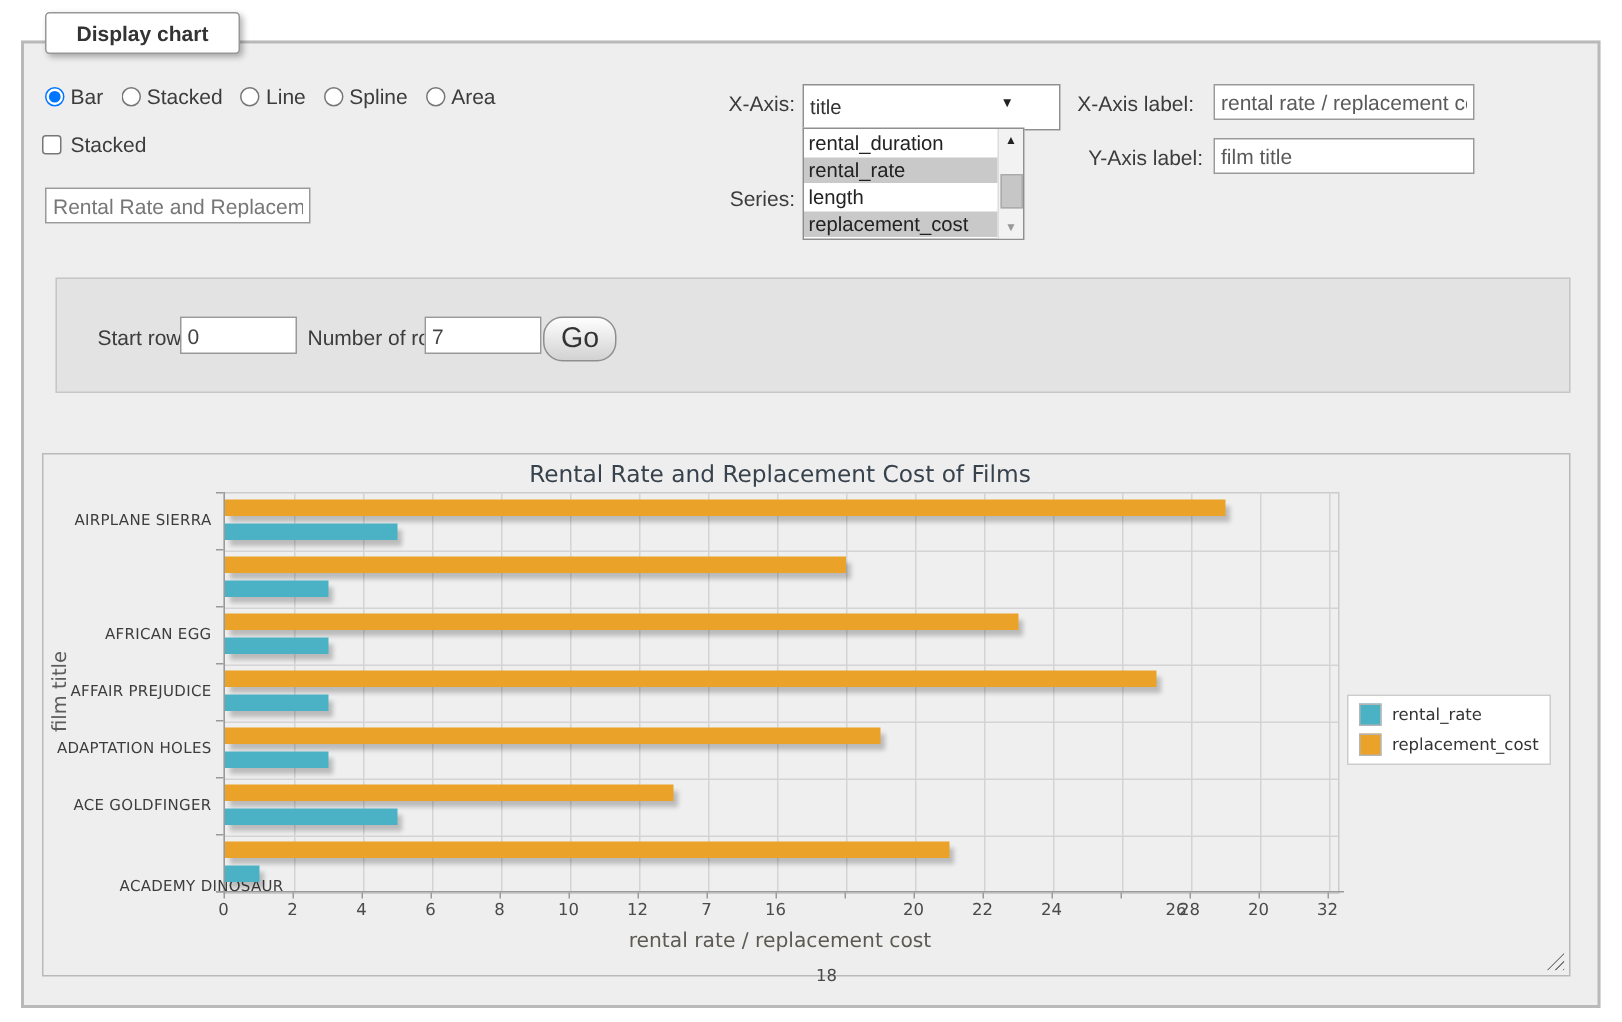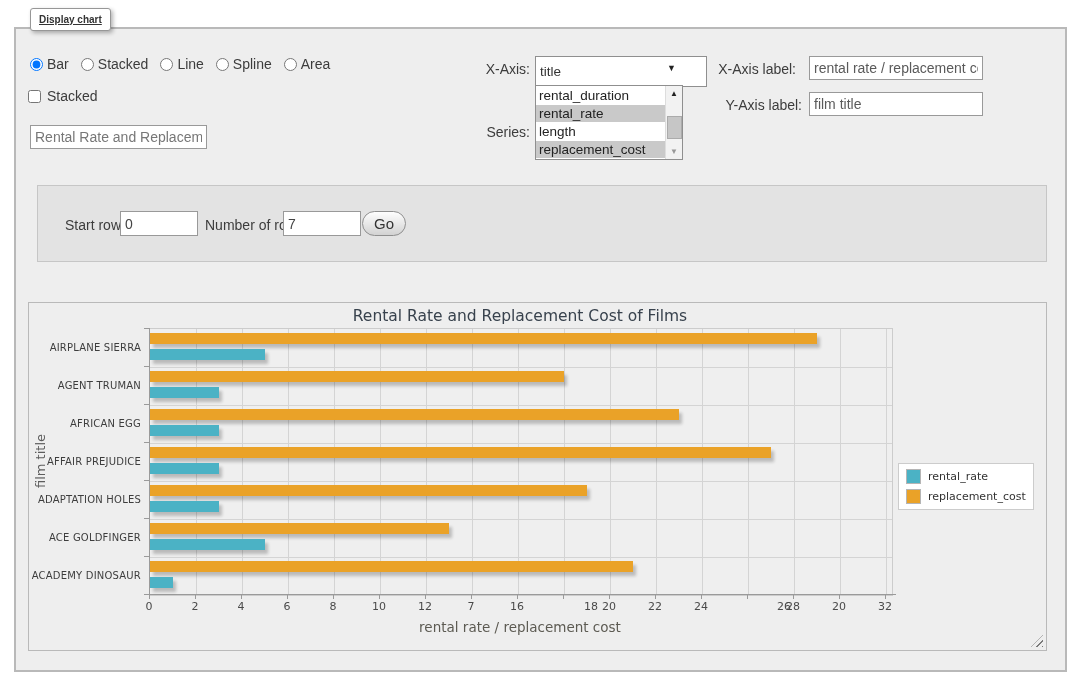--- a/index.html
+++ b/index.html
@@ -4,22 +4,22 @@
 <style>
   * { margin:0; padding:0; box-sizing:content-box; }
   html,body { width:1081px; height:681px; background:#fff; overflow:hidden;
     font-family:"Liberation Sans", sans-serif; }
   .abs { position:absolute; }
 
   
   #fieldset { left:14px; top:27px; width:1049px; height:641px; background:#eeeeee;
     border:2px solid #b9b9b9; }
   #legendbox { left:30px; top:8px; background:#fff; border:1px solid #979797; border-radius:3px;
-    padding:5px 8px; font-weight:bold; font-size:10px; color:#333;
-    box-shadow:2px 2px 4px rgba(0,0,0,.3); z-index:6;text-decoration:underline; }
+    padding:5px 20px; font-weight:bold; font-size:14px; color:#333;
+    box-shadow:2px 2px 4px rgba(0,0,0,.3); z-index:6; }
 
   
   .lbl { font-size:14px; color:#3c3c3c; white-space:nowrap; }
   input[type=text] { border:1px solid #999; background:#fff; font-size:14px; color:#5a5a5a;
     padding:2px 4px; font-family:"Liberation Sans",sans-serif; }
 
   #radioRow { left:30px; top:56px; display:flex; align-items:center; gap:12px; }
   #radioRow label { display:flex; align-items:center; gap:4px; font-size:14px; color:#3c3c3c; }
   #stackedRow { left:28px; top:88px; display:flex; align-items:center; gap:6px; }
   #titleInput { left:30px; top:125px; width:167px; height:18px; color:#777; }
@@ -49,21 +49,21 @@
   #xlabLbl { left:706px; top:61px; width:90px; text-align:right; }
   #xlabInput { left:809px; top:56px; width:164px; height:18px; }
   #ylabLbl { left:712px; top:97px; width:90px; text-align:right; }
   #ylabInput { left:809px; top:92px; width:164px; height:18px; }
 
   
   #rowsBox { left:37px; top:185px; width:1008px; height:75px; background:#e3e3e3;
     border:1px solid #c6c6c6; }
   #startRowLbl { left:65px; top:217px; } #startRowInput { left:120px; top:211px; width:68px; height:19px; color:#444; }
   #numRowsLbl { left:205px; top:217px; } #numRowsInput { left:283px; top:211px; width:68px; height:19px; color:#444; }
-  #goBtn { left:362px; top:211px; padding:3px 11px; font-size:15px; color:#333;
+  #goBtn { left:362px; top:211px; padding:3px 11px; font-size:19px; color:#333;
     border:1px solid #8f8f8f; border-radius:13px; background:linear-gradient(#fefefe,#d2d2d2);
     cursor:pointer; font-family:"Liberation Sans",sans-serif; }
 
   
   #chart { left:28px; top:302px; width:1017px; height:347px; background:#eeeeee;
     border:1px solid #b9b9b9; font-family:"DejaVu Sans",sans-serif; }
   #chartTitle { left:120px; top:4px; width:742px; text-align:center; font-size:15.5px; color:#38424d; }
   #plot { left:120px; top:25px; width:742px; height:266px; background:#efefef; border:1px solid #ccc; }
   .vgrid { position:absolute; top:0; width:1px; height:266px; background:#d4d4d4; }
   .hgrid { position:absolute; left:0; width:742px; height:1px; background:#d4d4d4; }
@@ -210,21 +210,21 @@
     <div class="abs xticklab" style="left: 284px;">8</div>
     <div class="abs xtick" style="left: 350px;"></div>
     <div class="abs xticklab" style="left: 330px;">10</div>
     <div class="abs xtick" style="left: 396px;"></div>
     <div class="abs xticklab" style="left: 376px;">12</div>
     <div class="abs xtick" style="left: 442px;"></div>
     <div class="abs xticklab" style="left: 422px;">7</div>
     <div class="abs xtick" style="left: 488px;"></div>
     <div class="abs xticklab" style="left: 468px;">16</div>
     <div class="abs xtick" style="left: 534px;"></div>
-    <div class="abs xticklab" style="left: 542px;">18</div>
+    <div class="abs xticklab" style="left: 502px; margin-top: 44px;">18</div>
     <div class="abs xtick" style="left: 580px;"></div>
     <div class="abs xticklab" style="left: 560px;">20</div>
     <div class="abs xtick" style="left: 626px;"></div>
     <div class="abs xticklab" style="left: 606px;">22</div>
     <div class="abs xtick" style="left: 672px;"></div>
     <div class="abs xticklab" style="left: 652px;">24</div>
     <div class="abs xtick" style="left: 718px;"></div>
     <div class="abs xticklab" style="left: 735px;">26</div>
     <div class="abs xtick" style="left: 764px;"></div>
     <div class="abs xticklab" style="left: 744px;">28</div>
@@ -236,31 +236,30 @@
     <div class="abs ytick" style="top: 63px;"></div>
     <div class="abs ytick" style="top: 101px;"></div>
     <div class="abs ytick" style="top: 139px;"></div>
     <div class="abs ytick" style="top: 177px;"></div>
     <div class="abs ytick" style="top: 215px;"></div>
     <div class="abs ytick" style="top: 253px;"></div>
     <div class="abs ytick" style="top: 291px;"></div>
     <div class="abs cat" style="top: 25px;">AIRPLANE SIERRA</div>
     <div class="bar" style="left: 121px; top: 30px; width: 667px; background: rgb(234, 162, 40);"></div>
     <div class="bar" style="left: 121px; top: 46px; width: 115px; background: rgb(75, 178, 197);"></div>
-    <div class="abs cat" style="top: 63px;">AGENT TRUMAN</div>
     <div class="bar" style="left: 121px; top: 68px; width: 414px; background: rgb(234, 162, 40);"></div>
     <div class="bar" style="left: 121px; top: 84px; width: 69px; background: rgb(75, 178, 197);"></div>
     <div class="abs cat" style="top: 101px;">AFRICAN EGG</div>
     <div class="bar" style="left: 121px; top: 106px; width: 529px; background: rgb(234, 162, 40);"></div>
     <div class="bar" style="left: 121px; top: 122px; width: 69px; background: rgb(75, 178, 197);"></div>
     <div class="abs cat" style="top: 139px;">AFFAIR PREJUDICE</div>
     <div class="bar" style="left: 121px; top: 144px; width: 621px; background: rgb(234, 162, 40);"></div>
     <div class="bar" style="left: 121px; top: 160px; width: 69px; background: rgb(75, 178, 197);"></div>
     <div class="abs cat" style="top: 177px;">ADAPTATION HOLES</div>
     <div class="bar" style="left: 121px; top: 182px; width: 437px; background: rgb(234, 162, 40);"></div>
     <div class="bar" style="left: 121px; top: 198px; width: 69px; background: rgb(75, 178, 197);"></div>
     <div class="abs cat" style="top: 215px;">ACE GOLDFINGER</div>
     <div class="bar" style="left: 121px; top: 220px; width: 299px; background: rgb(234, 162, 40);"></div>
     <div class="bar" style="left: 121px; top: 236px; width: 115px; background: rgb(75, 178, 197);"></div>
-    <div class="abs cat" style="top: 253px;">ACADEMY DINOSAUR</div>
+    <div class="abs cat" style="top: 269px; margin-left: 48px;">ACADEMY DINOSAUR</div>
     <div class="bar" style="left: 121px; top: 258px; width: 483px; background: rgb(234, 162, 40);"></div>
     <div class="bar" style="left: 121px; top: 274px; width: 23px; background: rgb(75, 178, 197);"></div>
   </div>
 
 </body></html>

